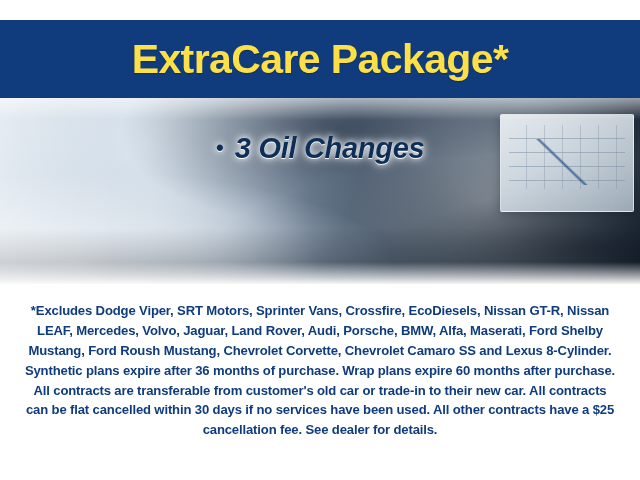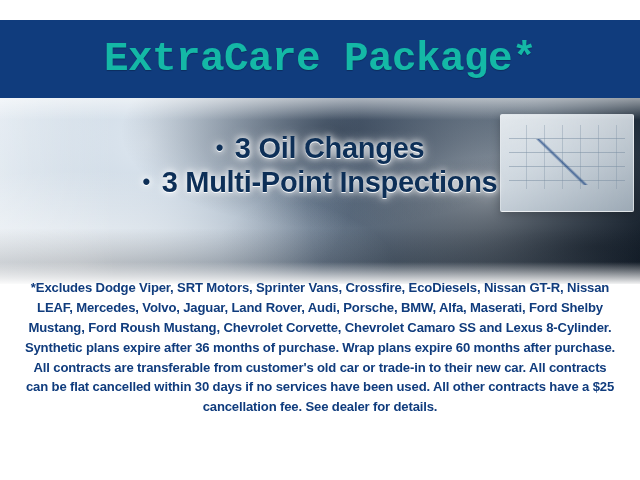--- a/index.html
+++ b/index.html
@@ -31,28 +31,27 @@
     left: 0;
     top: 20px;
     width: 640px;
     height: 78px;
     background: #103c7d;
     display: flex;
     align-items: center;
     justify-content: center;
   }
   .headline-text {
-    color: #14b8a6;
+    color: #fde047;
     font-size: 41px;
     font-weight: bold;
     letter-spacing: -0.6px;
     line-height: 1;
     white-space: nowrap;
     text-shadow: 0 1px 1px rgba(0,0,0,0.25);
-    font-family: Liberation Mono, monospace;
   }
   
   .photo {
     position: absolute;
     left: 0;
     top: 98px;
     width: 640px;
     height: 186px;
     overflow: hidden;
     background: #b9c7d4;
@@ -127,31 +126,32 @@
   .bullet-row {
     color: #0d2f57;
     font-size: 29px;
     font-weight: bold;
     line-height: 1.17;
     letter-spacing: -0.3px;
     white-space: nowrap;
     text-shadow: 0 0 6px rgba(255,255,255,0.95),
                  0 0 12px rgba(255,255,255,0.85),
                  0 1px 0 rgba(255,255,255,0.9);
+    font-style: italic;
   }
   .bullet-row .dot {
     font-size: 22px;
     vertical-align: 3px;
     margin-right: 4px;
   }
   
   .fineprint {
     position: absolute;
     left: 22px;
-    top: 278px;
+    top: 301px;
     width: 596px;
     color: #103c7d;
     font-size: 13.1px;
     font-weight: bold;
     line-height: 1.52;
     text-align: center;
     letter-spacing: -0.15px;
   }
   
   .bottom-margin {
@@ -181,22 +181,18 @@
     <div class="screen"></div>
     <div class="fade-top"></div>
     <div class="fade-bottom"></div>
   </div>
 
   <div class="bullets">
     <div class="bullet-row">
       <span class="dot">•</span>
       <span>3 Oil Changes</span>
     </div>
-    <div class="bullet-row">
-      <span class="dot">•</span>
-      <span>3 Multi-Point Inspections</span>
-    </div>
   </div>
 
   <div class="fineprint">*Excludes Dodge Viper, SRT Motors, Sprinter Vans, Crossfire, EcoDiesels, Nissan GT-R, Nissan LEAF, Mercedes, Volvo, Jaguar, Land Rover, Audi, Porsche, BMW, Alfa, Maserati, Ford Shelby Mustang, Ford Roush Mustang, Chevrolet Corvette, Chevrolet Camaro SS and Lexus 8-Cylinder. Synthetic plans expire after 36 months of purchase. Wrap plans expire 60 months after purchase. All contracts are transferable from customer's old car or trade-in to their new car. All contracts can be flat cancelled within 30 days if no services have been used. All other contracts have a $25 cancellation fee. See dealer for details.</div>
 
   <div class="bottom-margin"></div>
 </div>
 
 </body></html>

